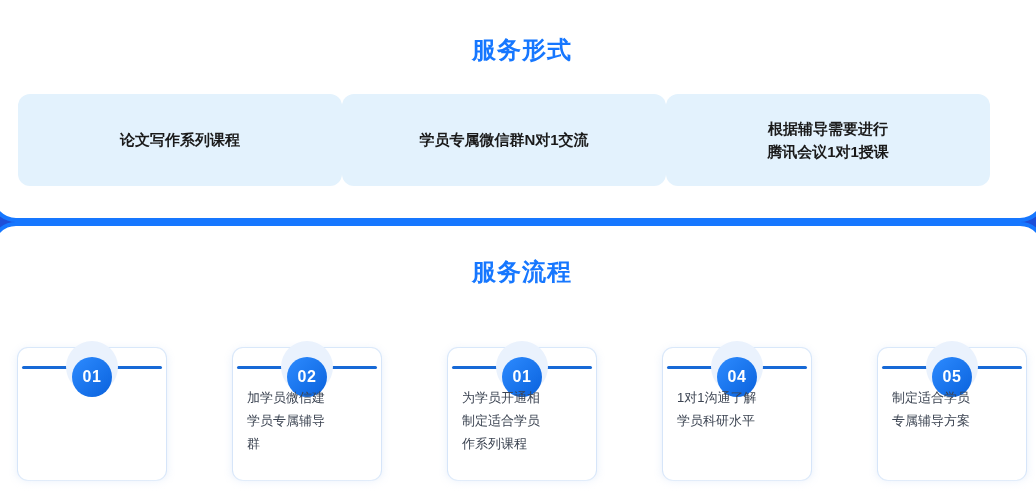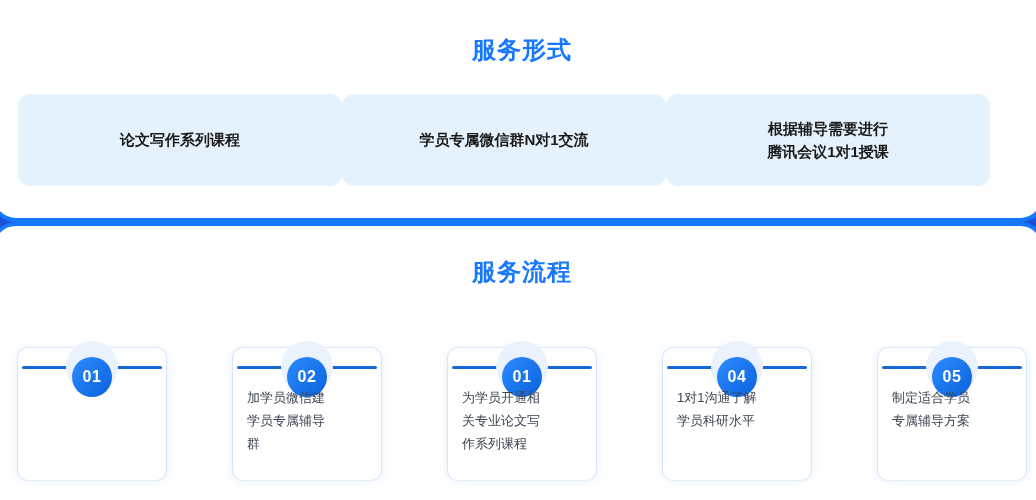--- a/index.html
+++ b/index.html
@@ -241,21 +241,21 @@
 学员专属辅导
 群</div>
       </div>
 
       <div class="step">
         <div class="step-card"></div>
         <div class="step-line"></div>
         <div class="step-halo"></div>
         <div class="step-circle">01</div>
         <div class="step-text">为学员开通相
-关专业论文写
+制定适合学员
 作系列课程</div>
       </div>
 
       <div class="step">
         <div class="step-card"></div>
         <div class="step-line"></div>
         <div class="step-halo"></div>
         <div class="step-circle">04</div>
         <div class="step-text">1对1沟通了解
 学员科研水平</div>

